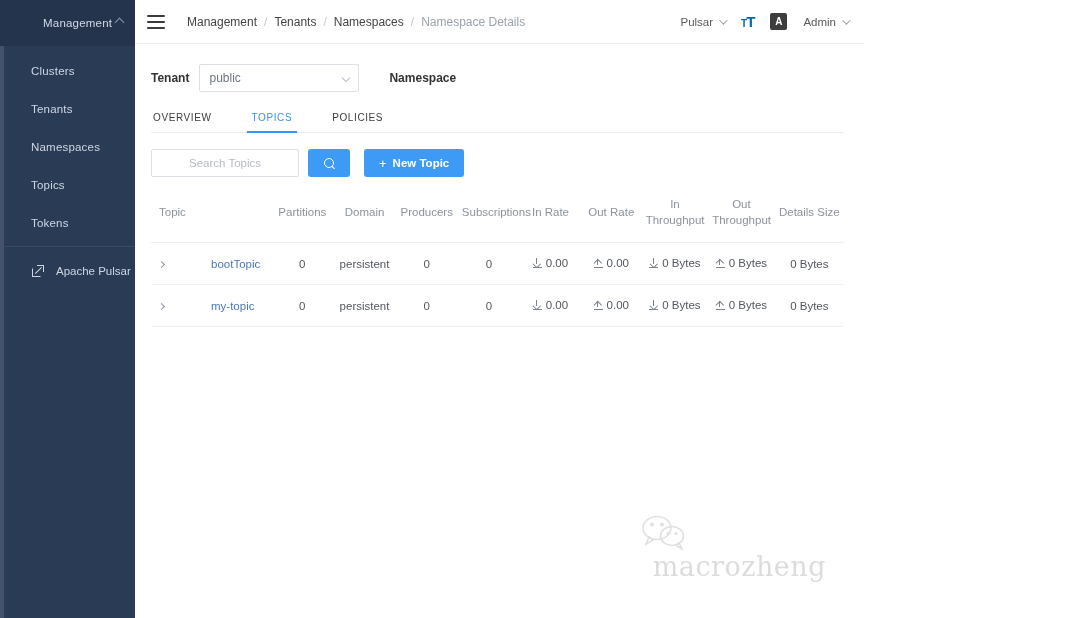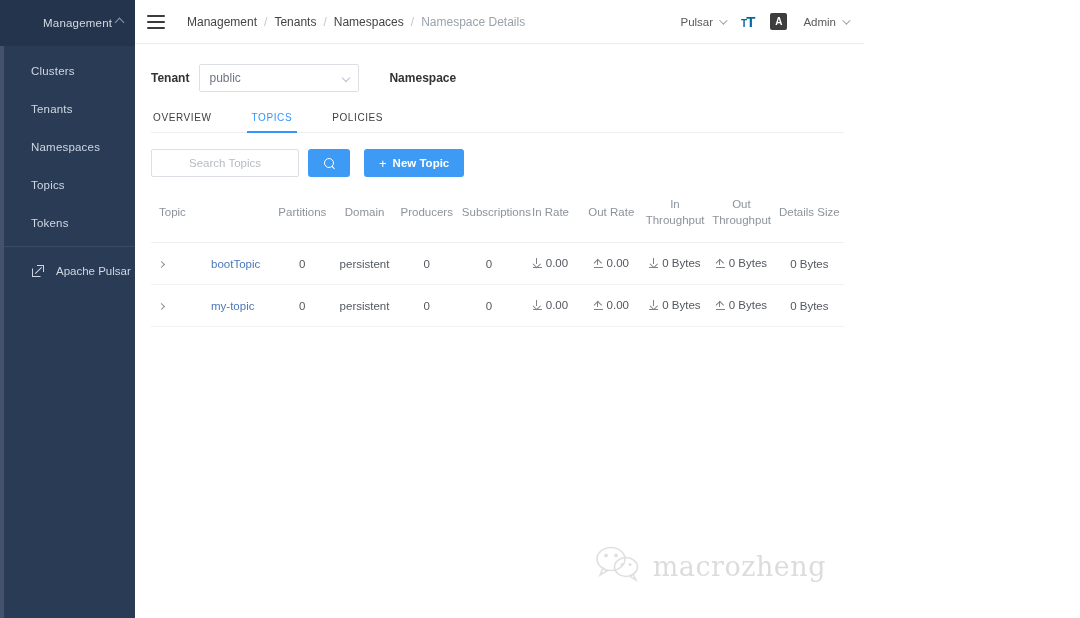--- a/index.html
+++ b/index.html
@@ -184,22 +184,23 @@
   .ico-ul:after {
     content:''; position:absolute; left:1.4px; top:1.6px; width:4.6px; height:4.6px;
     border-left: 1.2px solid #7c838c; border-top: 1.2px solid #7c838c;
     transform: rotate(45deg);
   }
   .ico-ul i { position:absolute; left:0; bottom:0; width:9px; height:1.2px; background:#7c838c; }
 
   
   .watermark {
     position: absolute; right: 38px; bottom: 36px;
-    display: flex; align-items: flex-end; opacity: .30;
+    display: flex; align-items: flex-start; opacity: .30;
     pointer-events: none;
+    flex-direction: column;
   }
   .wm-text {
     font-size: 27px; color: #8d8d8d; margin-left: 12px;
     font-family: "DejaVu Serif", serif; letter-spacing: .5px;
   }
 </style>
 </head>
 <body>
 
 <div class="app">

